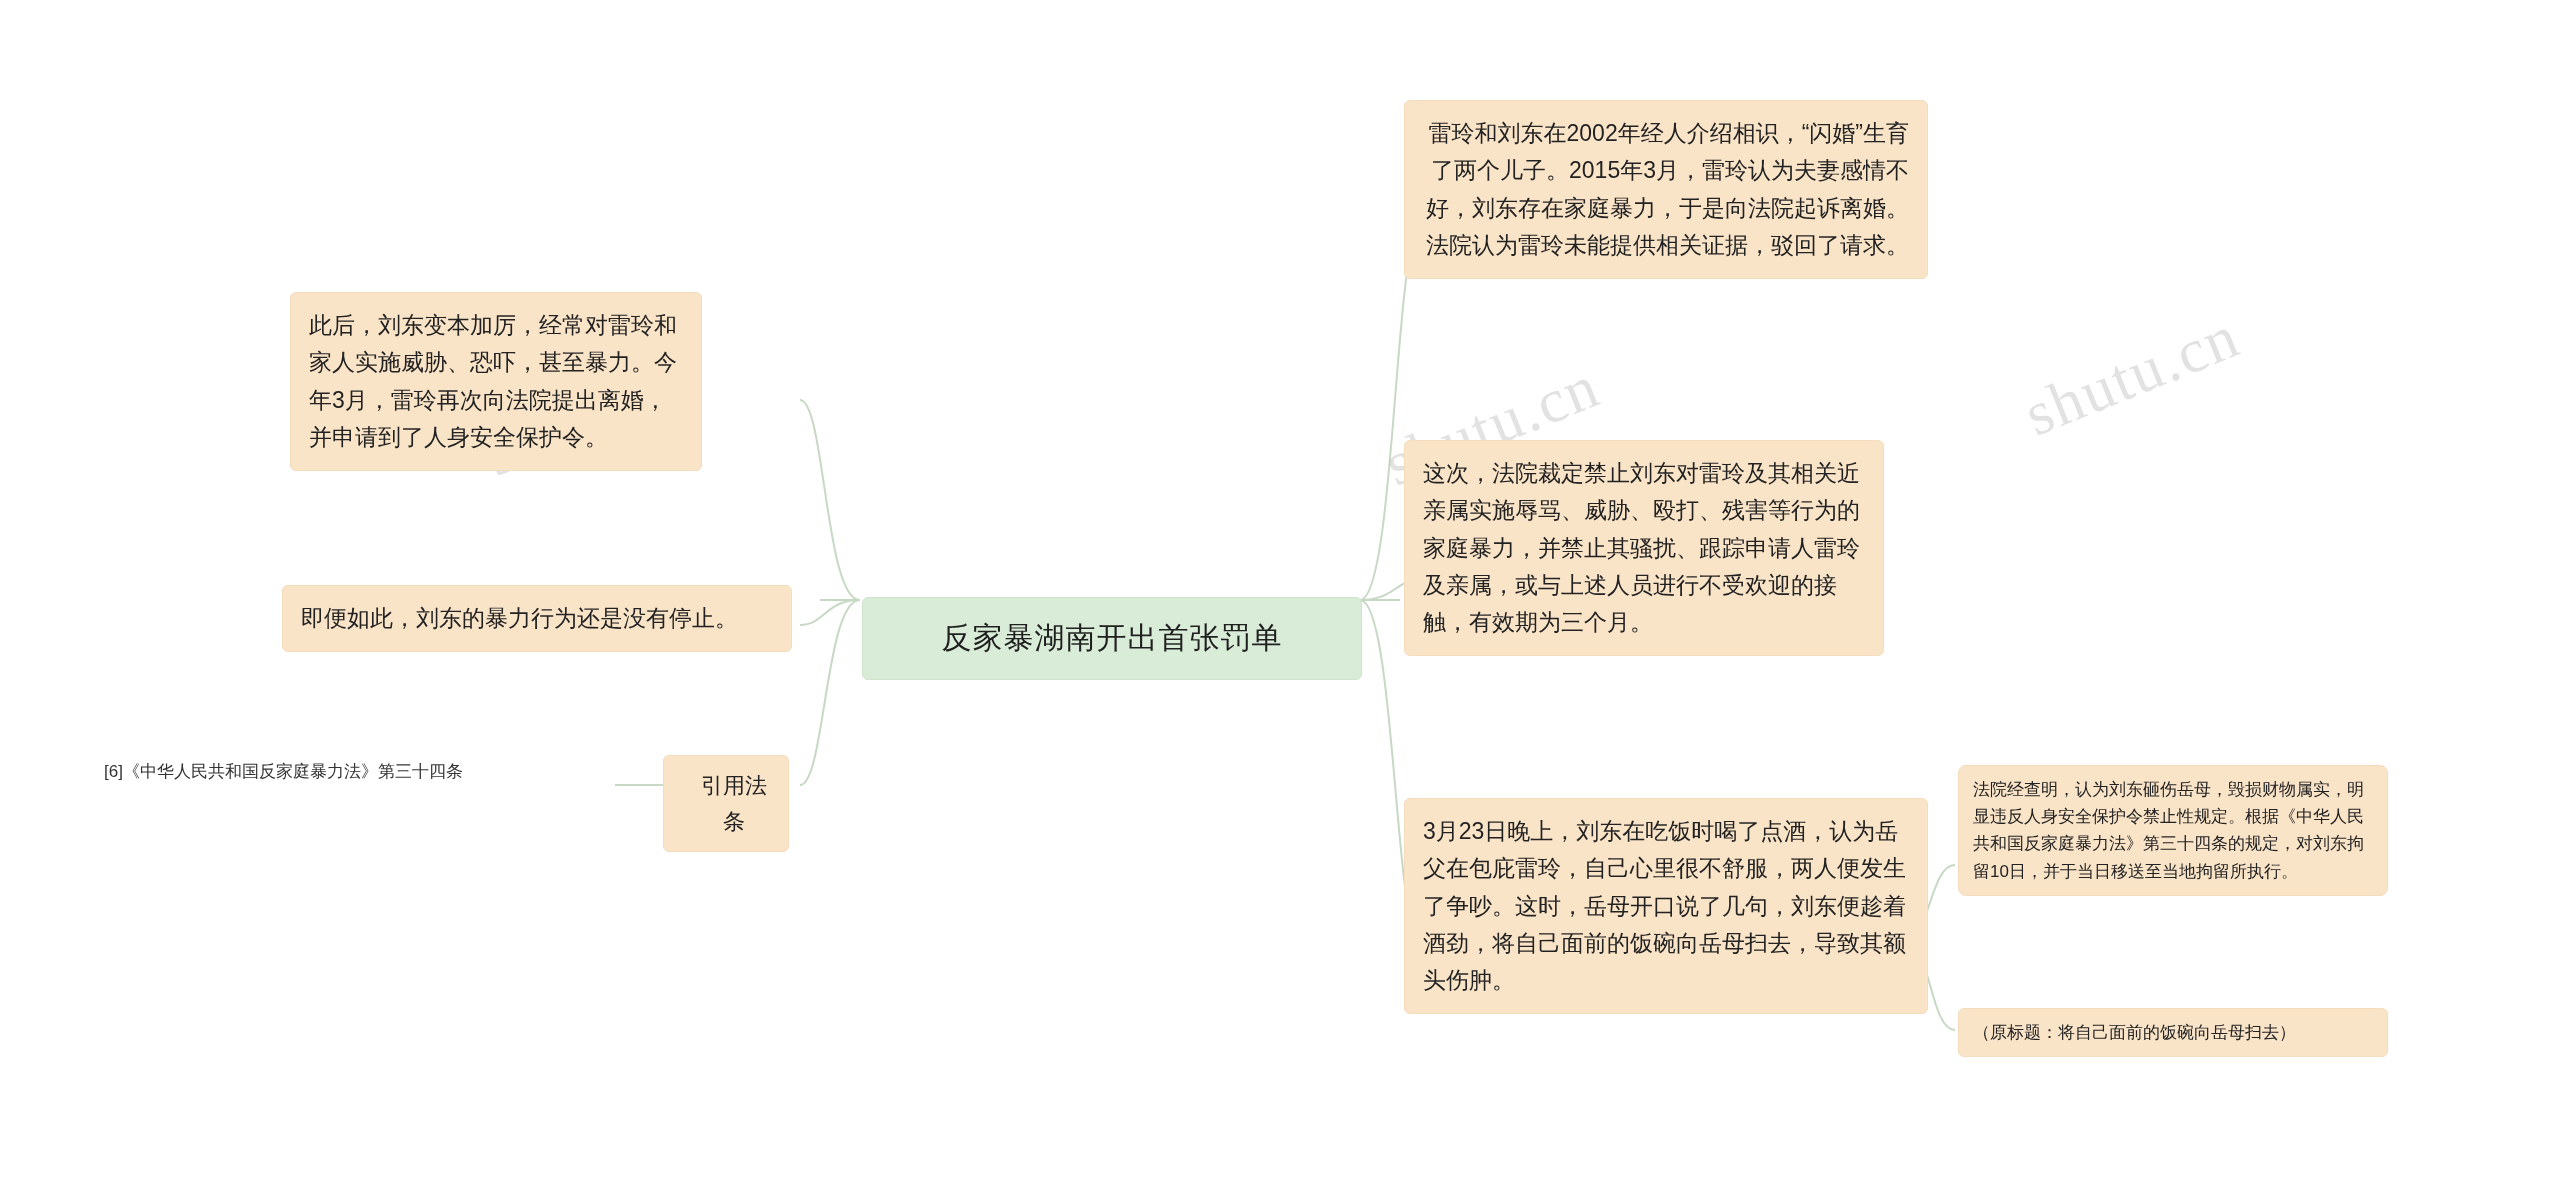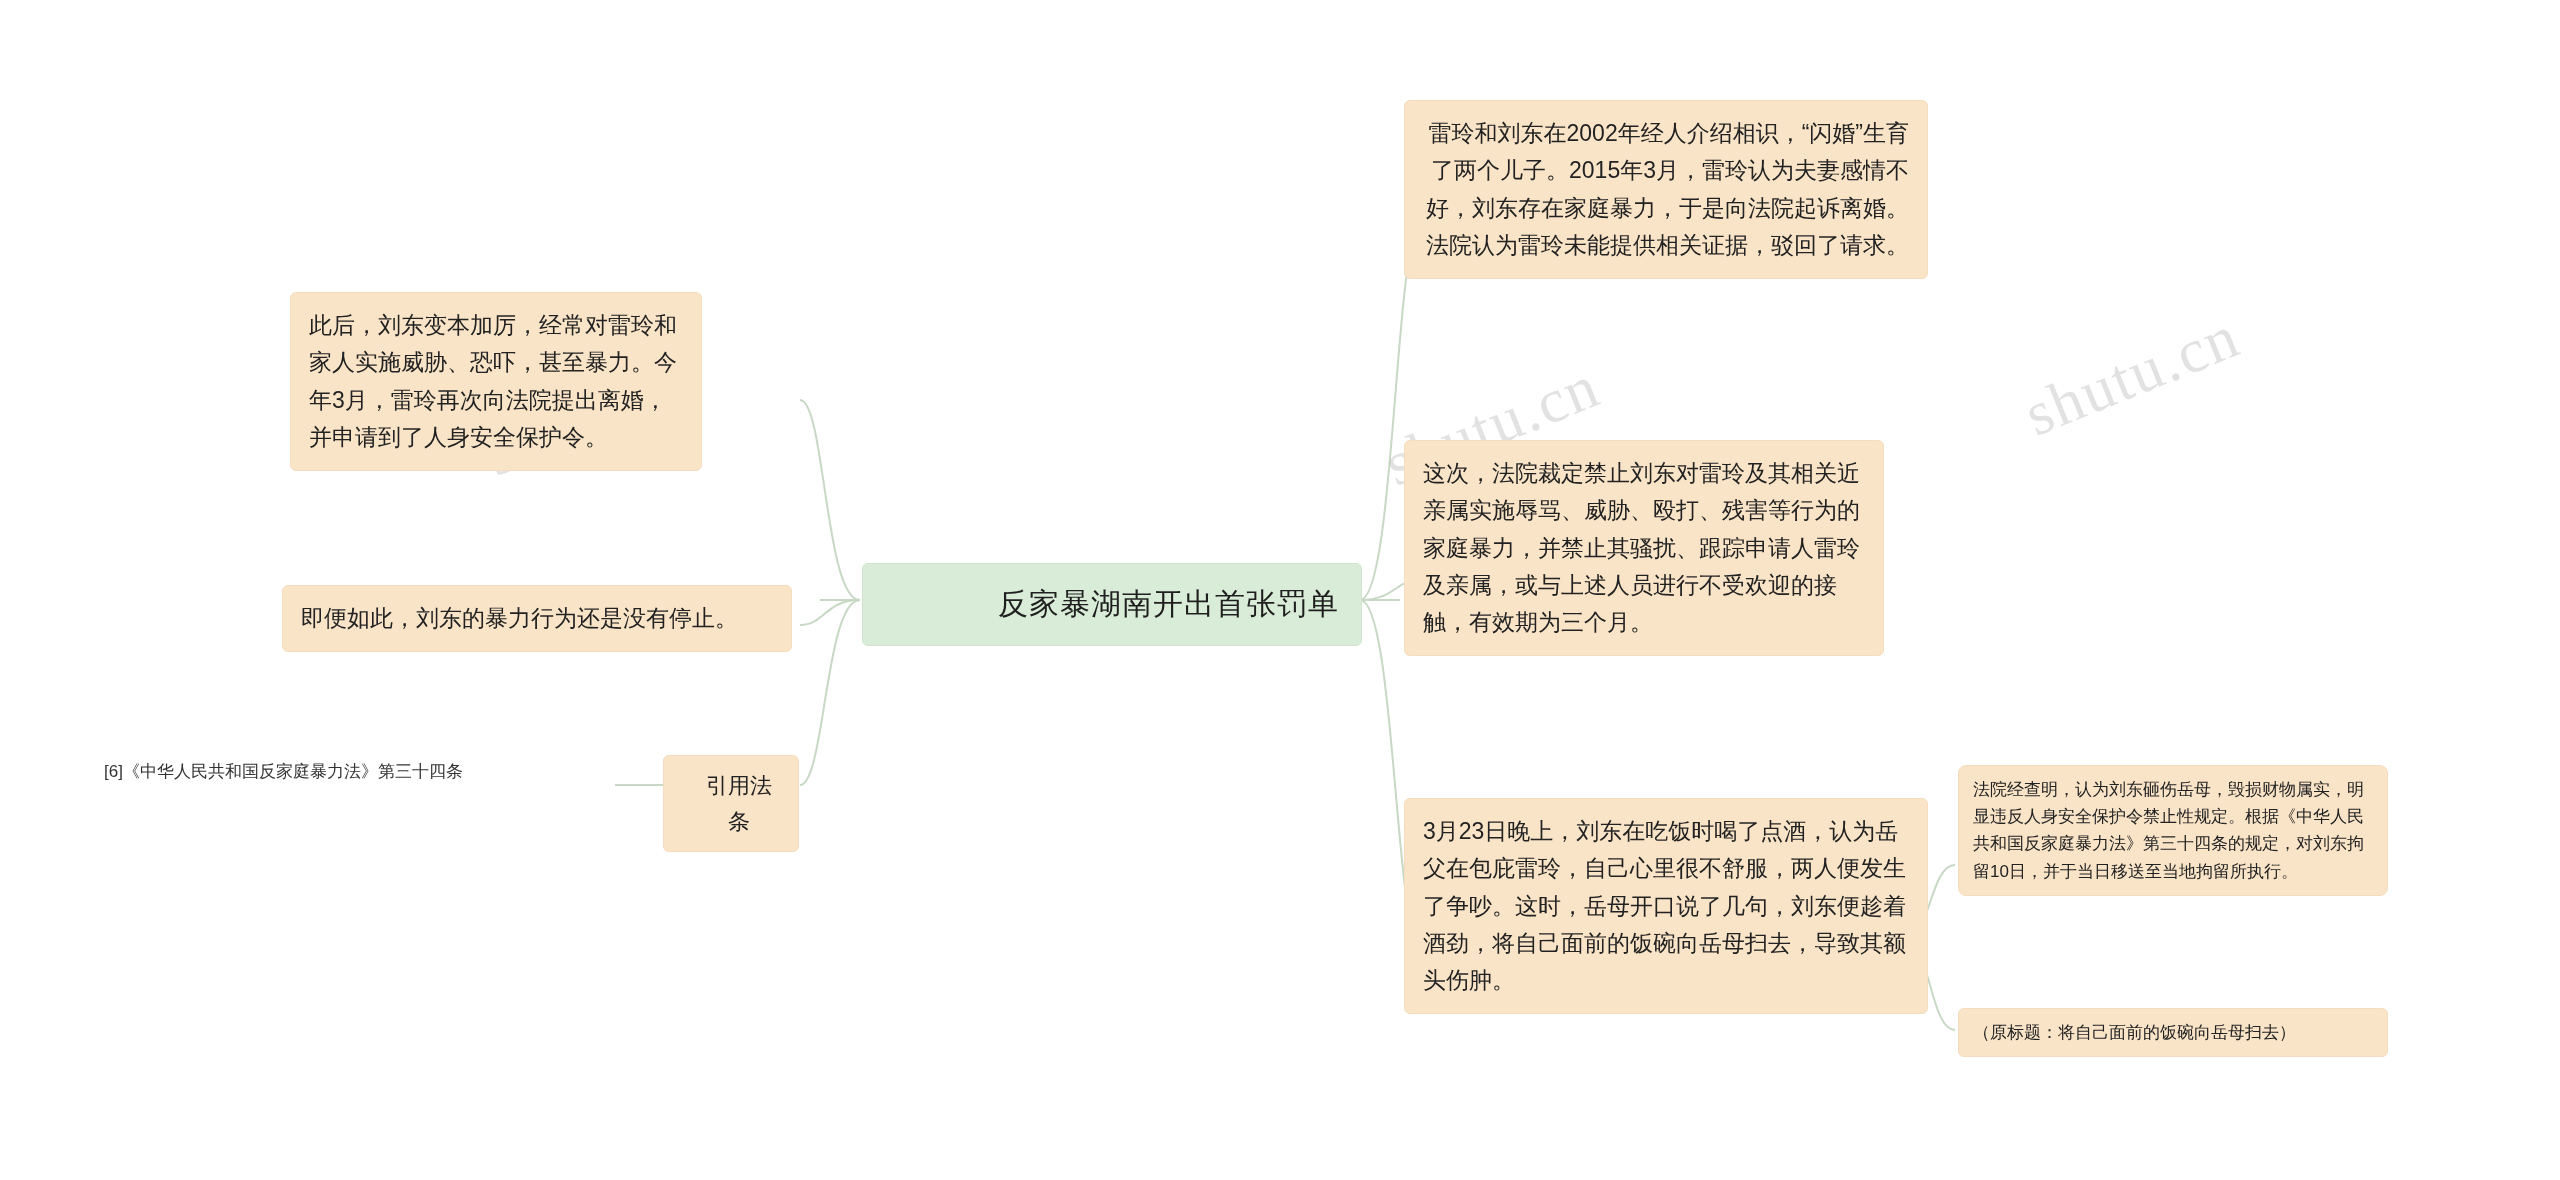--- a/index.html
+++ b/index.html
@@ -35,22 +35,23 @@
     color: #222222;
     white-space: pre-wrap;
     word-break: break-word;
   }
   .root-node {
     background: #d9ecd7;
     border: 1px solid #cfe3cd;
     font-size: 30px;
     color: #1f1f1f;
     padding: 16px 22px;
-    text-align: right;
+    text-align: center;
     letter-spacing: 1px;
+    margin-top: 34px;
   }
   .branch-node {
     background: #fae4c8;
     border: 1px solid #f4dcbd;
     font-size: 23px;
     padding: 14px 18px;
     text-align: left;
   }
   .small-node {
     background: #fae4c8;
@@ -128,17 +129,17 @@
   <div class="node branch-node" style="left:1404px; top:798px; width:524px;">3月23日晚上，刘东在吃饭时喝了点酒，认为岳父在包庇雷玲，自己心里很不舒服，两人便发生了争吵。这时，岳母开口说了几句，刘东便趁着酒劲，将自己面前的饭碗向岳母扫去，导致其额头伤肿。</div>
 
   <div class="node small-node" style="left:1958px; top:765px; width:430px;border-radius:8px;">法院经查明，认为刘东砸伤岳母，毁损财物属实，明显违反人身安全保护令禁止性规定。根据《中华人民共和国反家庭暴力法》第三十四条的规定，对刘东拘留10日，并于当日移送至当地拘留所执行。</div>
 
   <div class="node small-node" style="left:1958px; top:1008px; width:430px;">（原标题：将自己面前的饭碗向岳母扫去）</div>
 
   <div class="node branch-node" style="left:290px; top:292px; width:412px;">此后，刘东变本加厉，经常对雷玲和家人实施威胁、恐吓，甚至暴力。今年3月，雷玲再次向法院提出离婚，并申请到了人身安全保护令。</div>
 
   <div class="node branch-node" style="left:282px; top:585px; width:510px;">即便如此，刘东的暴力行为还是没有停止。</div>
 
-  <div class="node leaf-node" style="left:663px; top:755px; width:136px;padding-left:32px;">引用法条</div>
+  <div class="node leaf-node" style="left:663px; top:755px; width:126px;padding-left:32px;">引用法条</div>
 
   <div class="node plain-node" style="left:100px; top:752px; width:512px;">[6]《中华人民共和国反家庭暴力法》第三十四条</div>
 
 </div>
 
 </body></html>

